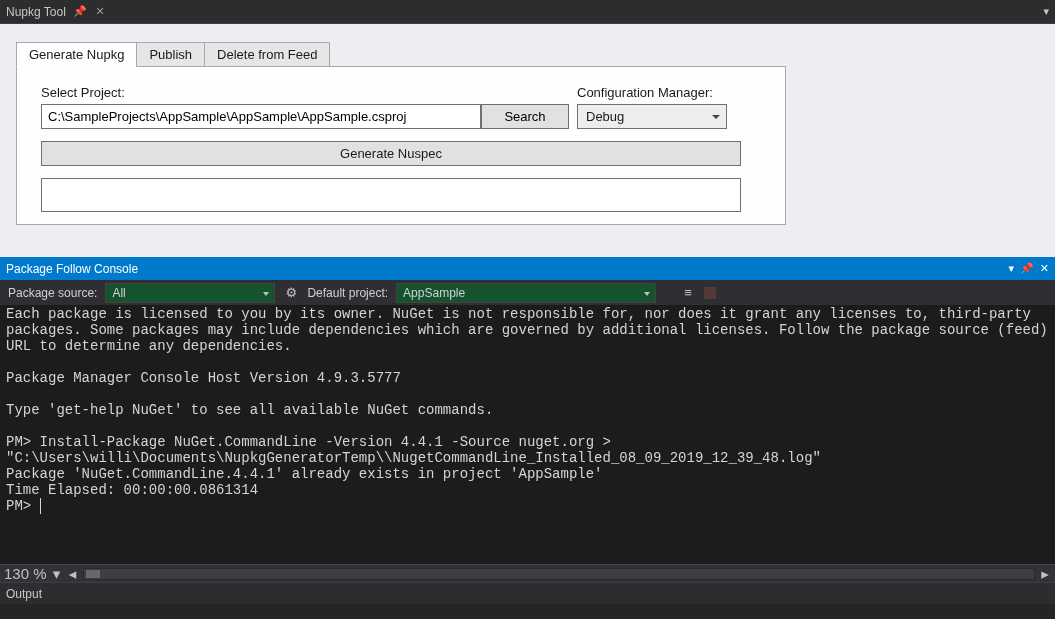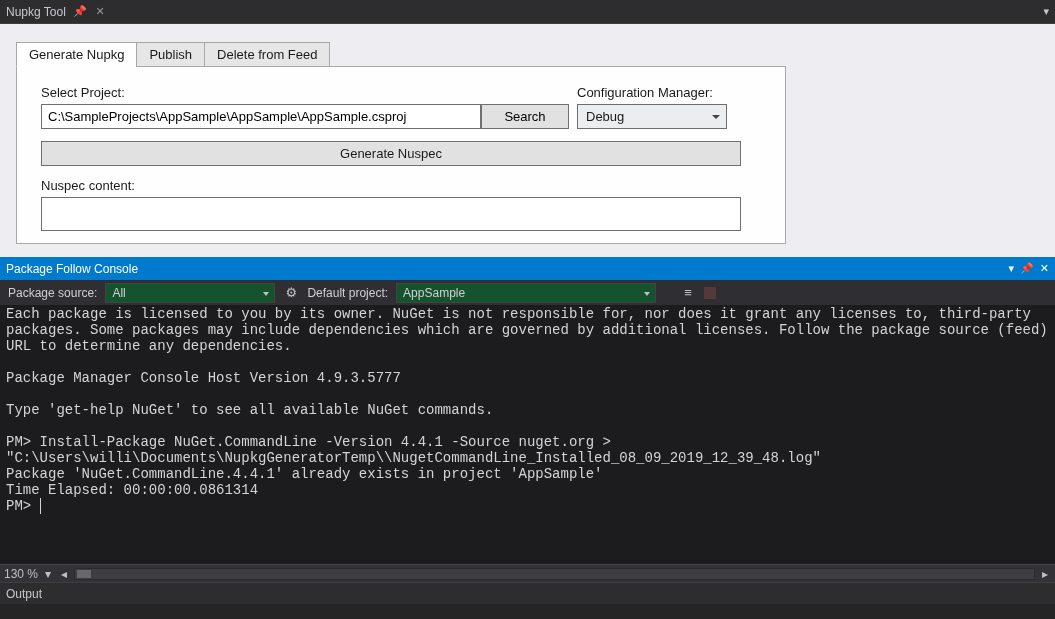--- a/index.html
+++ b/index.html
@@ -206,21 +206,21 @@
     width: 1px; height: 16px;
     background: #d4d4d4;
     vertical-align: text-bottom;
   }
   .zoombar {
     height: 18px;
     background: #333337;
     border-top: 1px solid #46464a;
     display: flex;
     align-items: center;
-    font-size: 12px;
+    font-size: 15px;
     color: #c0c0c0;
     padding: 0 4px;
     gap: 4px;
   }
   .zoombar .track {
     flex: 1;
     height: 12px;
     background: #3e3e42;
     border: 1px solid #2a2a2c;
     position: relative;
@@ -289,21 +289,20 @@
       </div>
     </div>
 
     <div class="form-row">
       <div class="btn wide">
         <span>Generate Nuspec</span>
       </div>
     </div>
 
     <div class="field-block">
-      <label>Nuspec content:</label>
       <div class="multiline"></div>
     </div>
 
   </div>
 </div>
 
 <div class="pmc-title">
   <span>Package Follow Console</span>
   <div class="title-icons">
     <span>▾</span>

